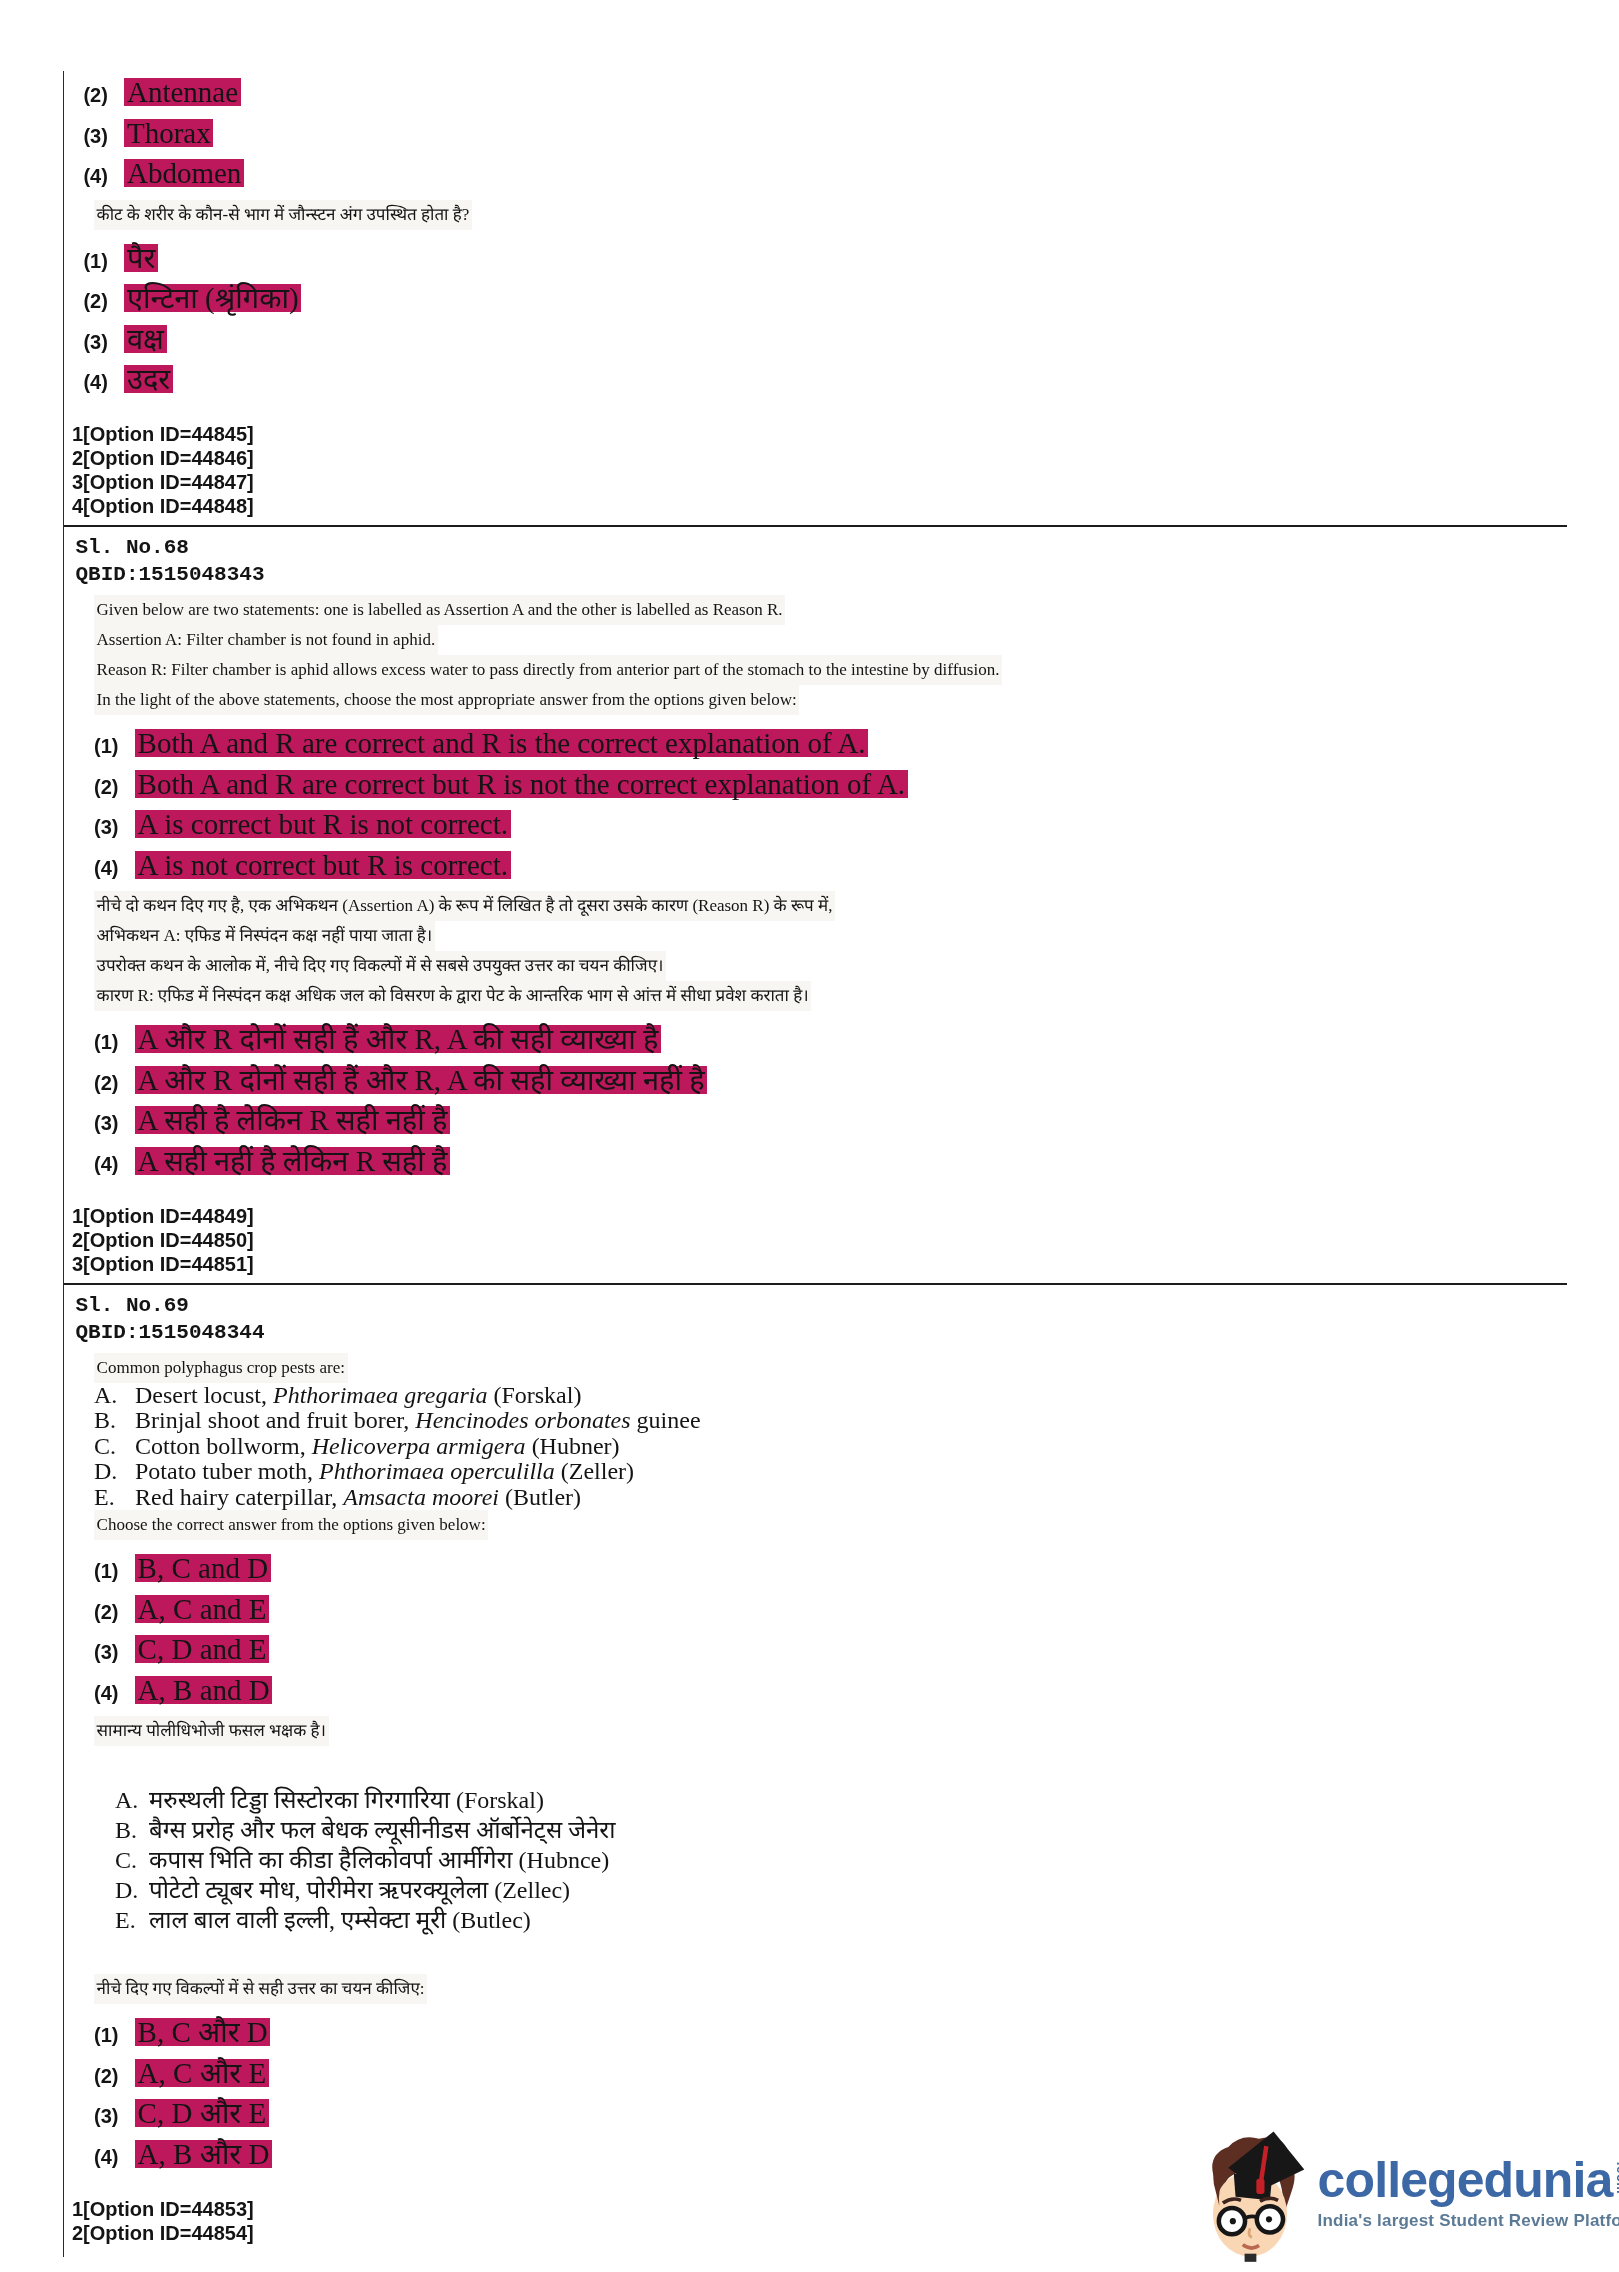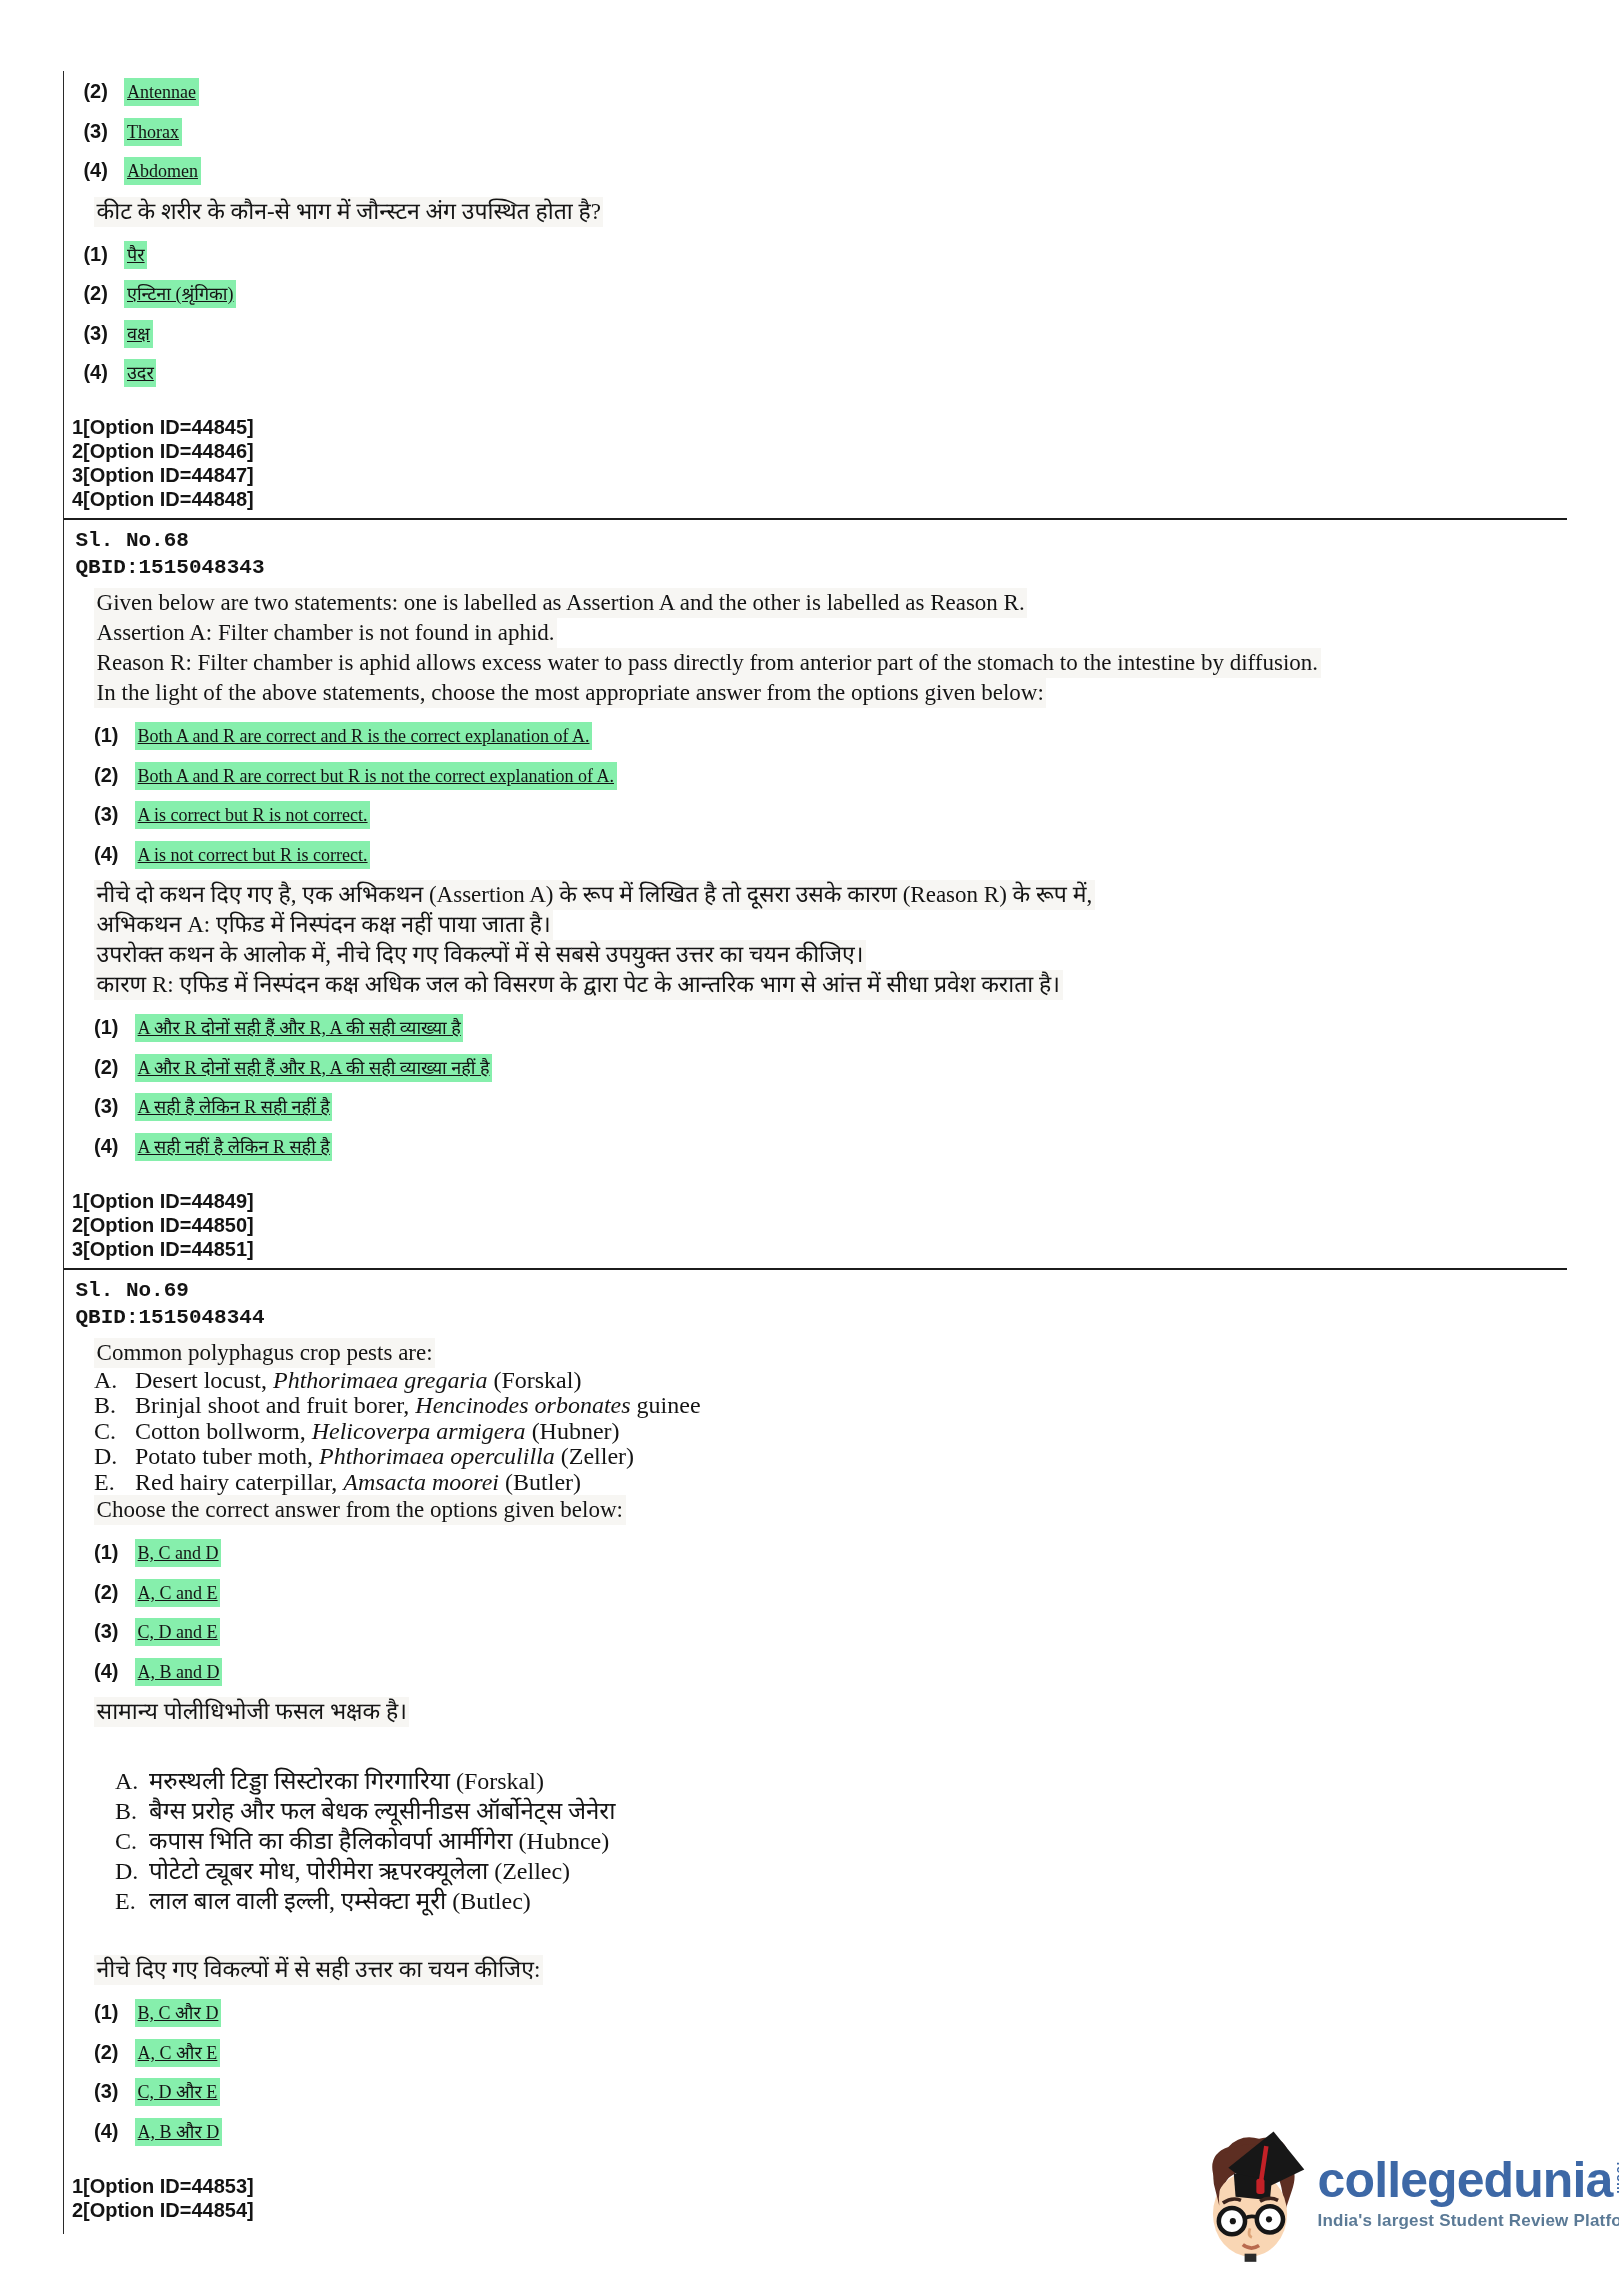--- a/index.html
+++ b/index.html
@@ -8,26 +8,26 @@
   .content{position:absolute;left:63px;top:71px;width:1503px;
            border-left:1.8px solid #2a2a2a;padding-bottom:12.4px;}
   .sep{border-top:2.6px solid #1c1c1c;margin:7px 0 7px 0;}
   
   .ind-a{padding-left:19.4px;}   
   .ind-b{padding-left:30px;}   
   .ind-c{padding-left:8px;}    
   .ind-d{padding-left:11.5px;}   
   .ind-e{padding-left:51px;}   
   
-  .para-line{font-size:23px;line-height:30px;white-space:nowrap;
+  .para-line{font-size:17px;line-height:30px;white-space:nowrap;
              width:max-content;background:#f7f6f3;padding:0 2.6px;}
   .opt-row{display:flex;align-items:baseline;margin-bottom:11.5px;}
   .opt-num{font-family:"Liberation Sans","DejaVu Sans",sans-serif;font-weight:700;
            font-size:20px;min-width:41px;flex:0 0 auto;}
-  .opt-text{font-size:18px;line-height:28px;background:#86efac;padding:0 2.6px;white-space:nowrap;text-decoration:underline;}
+  .opt-text{font-size:29px;line-height:28px;background:#be185d;padding:0 2.6px;white-space:nowrap;}
   .id-row{font-family:"Liberation Sans","DejaVu Sans",sans-serif;font-weight:700;
           font-size:20px;line-height:24px;white-space:nowrap;}
   .sl,.qbid{font-family:Liberation Mono, monospace;font-weight:700;
             font-size:21px;line-height:27px;}
   .qhead{margin-top:5.3px;margin-bottom:7px;}
   .sp-row{display:flex;align-items:baseline;font-size:24px;line-height:25.6px;white-space:nowrap;}
   .sp-row .sp-label{min-width:41px;flex:0 0 auto;}
   .sp-row.hi-row{line-height:30px;}
   .sp-row.hi-row .sp-label{min-width:34px;}
   .mt8{margin-top:7px;} .mt12{margin-top:2px;} .mt16{margin-top:14px;} .mt44{margin-top:39px;}

